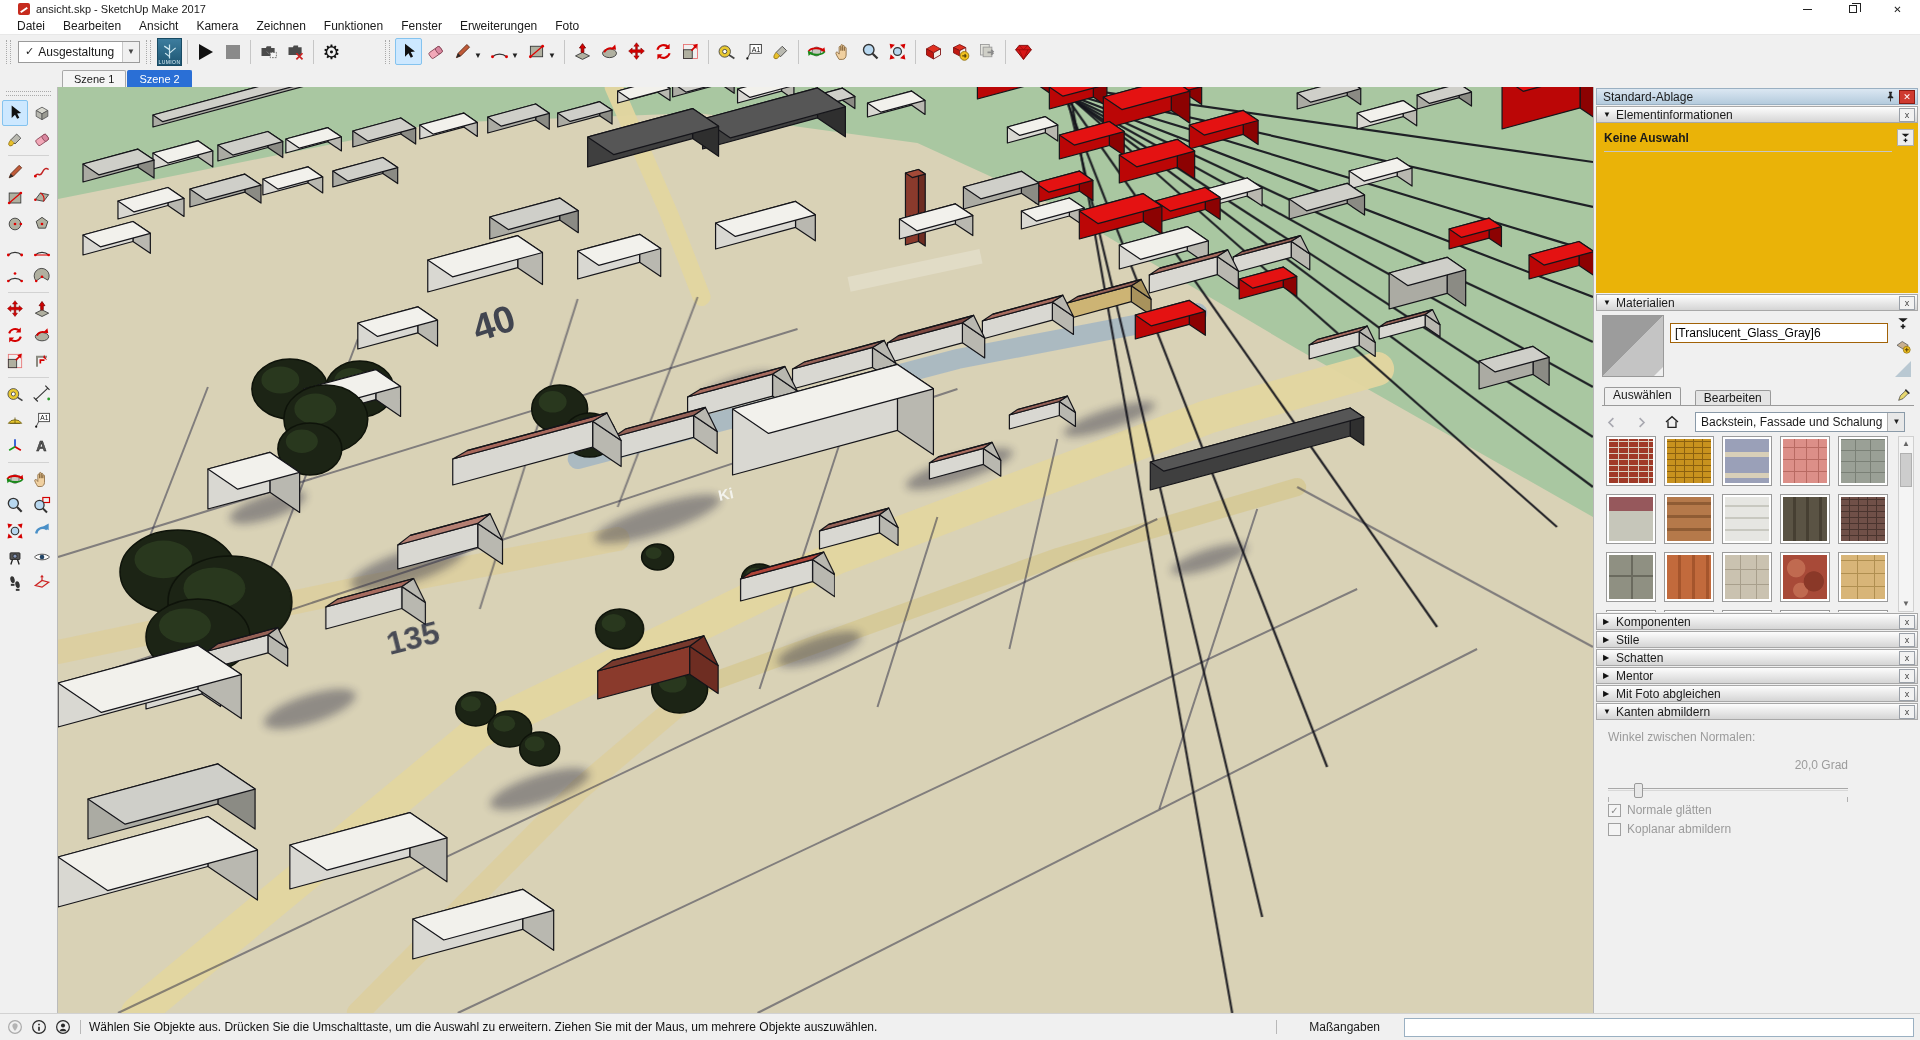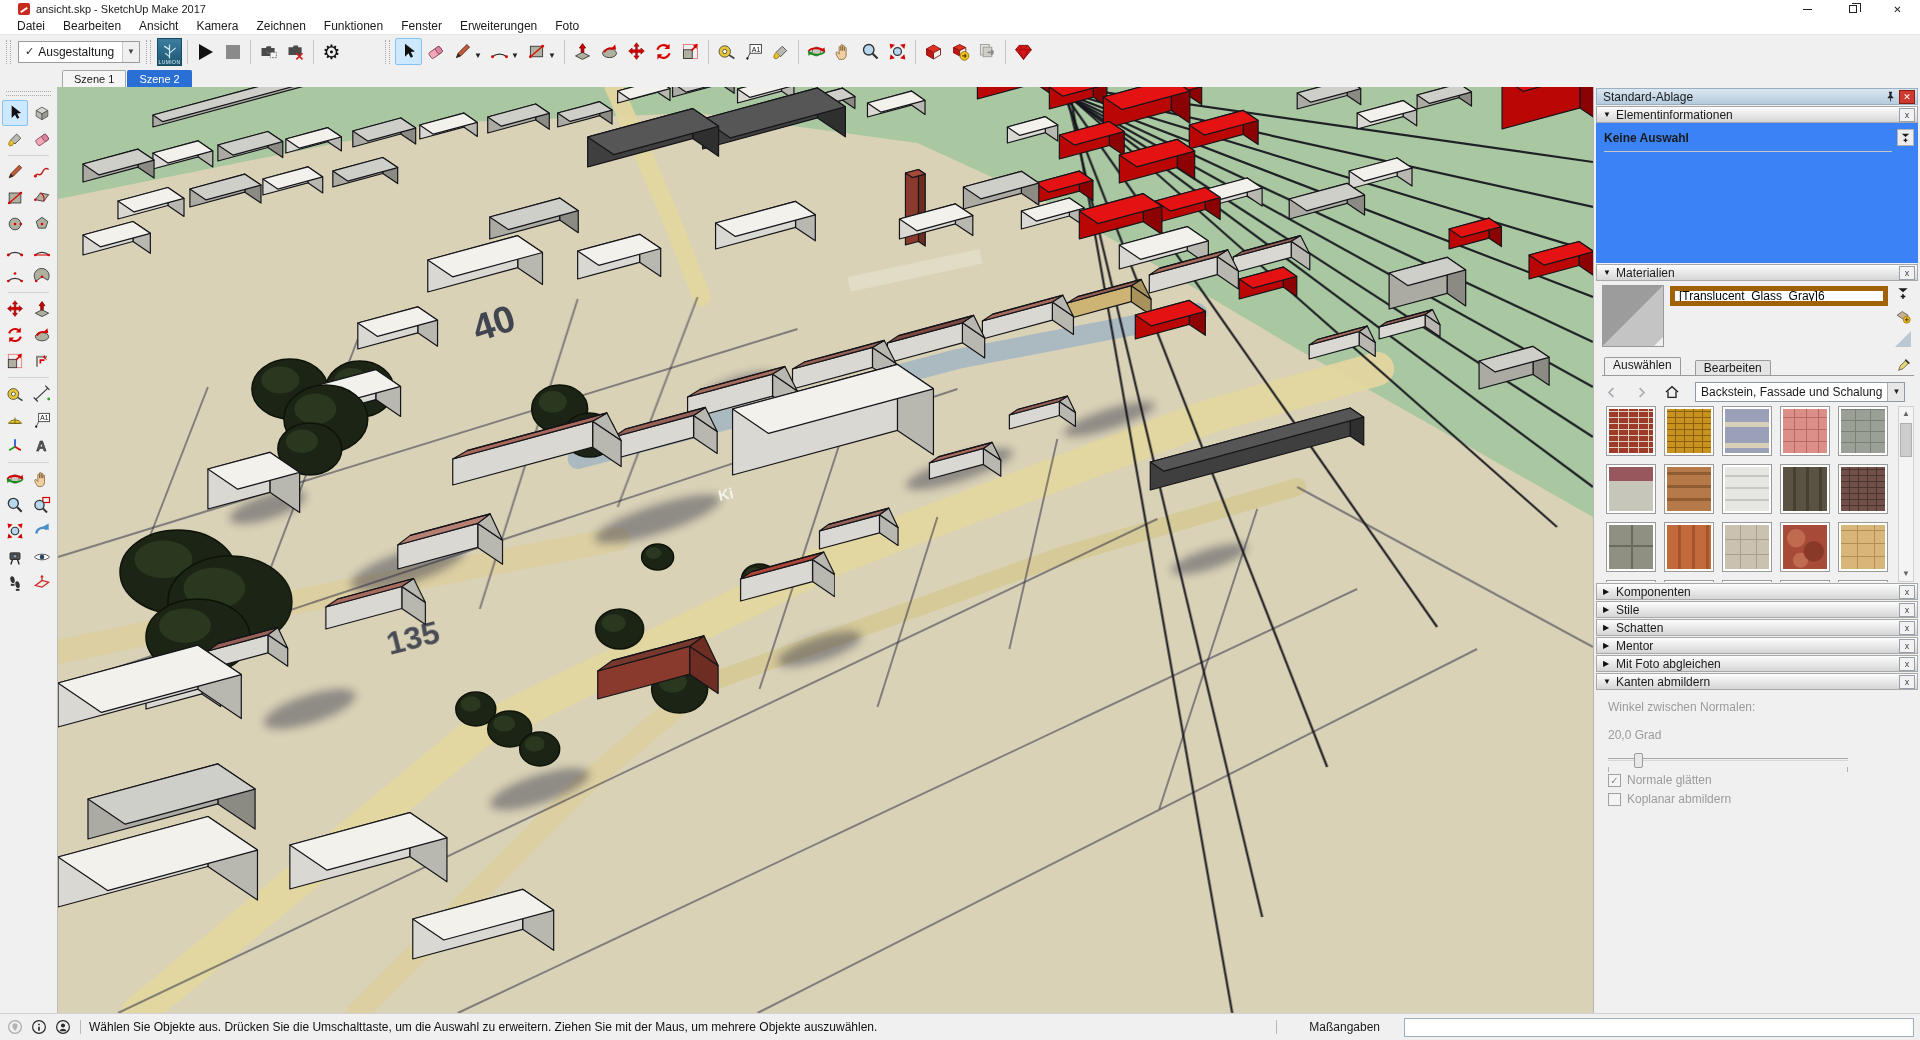--- a/index.html
+++ b/index.html
@@ -56,29 +56,29 @@
   .viewport svg{position:absolute;inset:0}
   
   .panel{width:327px;background:#f0f0f0;border-left:1px solid #b6b6b6;flex:0 0 auto;padding:1px 2px;overflow:hidden}
   .ptitle{height:17px;background:linear-gradient(#dbe7f2,#b4cbdd);border:1px solid #9ab0c2;display:flex;align-items:center;padding:0 2px 0 6px}
   .ptitle .t{flex:1;font-size:12px}
   .xbtn{width:16px;height:14px;border:1px solid #9aa0a8;background:#f2f2f2;font-size:9px;line-height:12px;text-align:center;color:#444;margin-left:2px}
   .xbtn.red{background:#cf3a30;border-color:#8a1a12;color:#fff}
   .sec{height:17px;background:linear-gradient(#fdfdfd,#d5d5d5);border:1px solid #a8a8a8;display:flex;align-items:center;padding:0 2px 0 6px;margin-top:1px}
   .sec .tri{font-size:8px;width:13px;color:#111}
   .sec .t{flex:1;font-size:12px}
-  .einfo-body{height:140px;background:#3b82f6;position:relative;padding:8px 8px 0 8px}
+  .einfo-body{height:170px;background:#eab308;position:relative;padding:8px 8px 0 8px}
   .einfo-body .nosel{font-weight:bold;font-size:12px}
   .einfo-body hr{border:none;border-top:1px solid #c6c6c6;margin-top:6px;width:288px}
   .minibtn{position:absolute;right:4px;top:6px;width:17px;height:17px;border:1px solid #b0b0b0;background:#ededed;display:flex;flex-direction:column;align-items:center;justify-content:center;font-size:7px;line-height:7px;color:#111}
   .mat-body{background:#f0f0f0;padding:4px 4px 0 6px;position:relative}
   .mat-top{display:flex}
   .mat-preview{width:62px;height:62px;border:1px solid #9a9a9a;background:linear-gradient(135deg,#9c9c9c 50%,#c4c4c4 50%);position:relative;flex:0 0 auto}
   .mat-preview::after{content:"";position:absolute;right:0;bottom:0;border-left:9px solid transparent;border-bottom:9px solid #efefef}
-  .mat-name{height:20px;border:5px solid #a16207;background:#fff;margin:1px 4px 0 6px;flex:1;font-size:12px;padding:2px 4px}
+  .mat-name{height:20px;border:1px solid #a16207;background:#fff;margin:8px 4px 0 6px;flex:1;font-size:12px;padding:2px 4px}
   .mat-side{display:flex;flex-direction:column;gap:6px;align-items:center;width:22px}
   .tri-sample{width:0;height:0;border-left:16px solid transparent;border-bottom:16px solid #b9c8d2}
   .mat-tabs{display:flex;align-items:flex-end;margin-top:10px;border-bottom:1px solid #9a9a9a;padding:0 2px;position:relative}
   .mtab{border:1px solid #9a9a9a;border-bottom:none;border-radius:2px 2px 0 0;padding:0 8px;font-size:12px;background:#e4e4e4;margin-right:14px}
   .mtab.active{background:#f0f0f0;padding-bottom:3px}
   .mat-tabs .dropper{margin-left:auto;margin-bottom:2px}
   .mat-nav{display:flex;align-items:center;gap:15px;margin:6px 2px 2px 2px}
   .navb{width:20px;height:18px;display:flex;align-items:center;justify-content:center}
   .mat-select{flex:1;height:20px;border:1px solid #8a9aa8;background:#fff;display:flex;align-items:center}
   .mat-select .v{flex:1;padding:0 5px;font-size:12px;white-space:nowrap;overflow:hidden}
@@ -86,21 +86,21 @@
   .mat-grid-wrap{position:relative;height:176px;overflow:hidden;margin-top:4px}
   .mat-grid{display:grid;grid-template-columns:repeat(5,50px);gap:8px;padding-left:4px}
   .sw{width:50px;height:50px;background:#fff;border:1px solid #9a9a9a;padding:2px}
   .sw .tex{width:100%;height:100%}
   .vscroll{position:absolute;right:0;top:0;width:16px;height:176px;background:#f4f4f4;border:1px solid #d0d0d0;display:flex;flex-direction:column;align-items:center}
   .vscroll .arr{font-size:8px;color:#666;height:14px;line-height:14px}
   .vscroll .thumb{width:12px;height:34px;background:#cdcdcd;border:1px solid #b0b0b0;margin-top:2px}
   .vscroll .sp{flex:1}
   .soften-body{padding:10px 12px;color:#9b9b9b}
   .soften-body .lab{font-size:12px}
-  .soften-body .val{text-align:left;width:240px;margin-top:14px}
+  .soften-body .val{text-align:right;width:240px;margin-top:14px}
   .slider{width:240px;height:3px;border-top:1px solid #a8a8a8;border-bottom:1px solid #d8d8d8;margin-top:16px;position:relative}
   .slider .handle{position:absolute;left:26px;top:-6px;width:9px;height:15px;background:#e8e8e8;border:1px solid #9a9a9a;border-radius:2px}
   .slider .tickl,.slider .tickr{position:absolute;top:8px;width:1px;height:5px;background:#b0b0b0}
   .slider .tickl{left:0}.slider .tickr{right:0}
   .cbrow{display:flex;align-items:center;gap:6px;margin-top:12px}
   .cbrow + .cbrow{margin-top:5px}
   .cb{width:13px;height:13px;border:1px solid #a0a0a0;background:#f4f4f4;font-size:10px;line-height:11px;text-align:center;color:#8a8a8a}
   
   .statusbar{height:27px;background:#f0f0f0;border-top:1px solid #d2d2d2;display:flex;align-items:center;padding:0 6px;flex:0 0 auto}
   .sbic{width:18px;height:18px;margin-right:6px}

